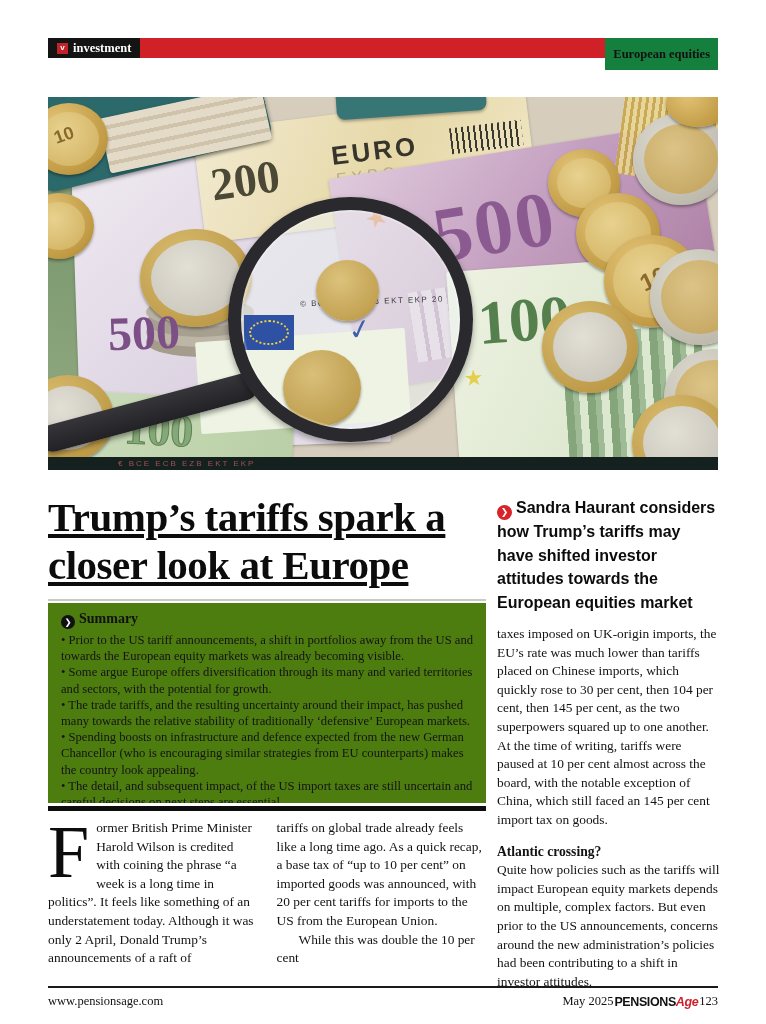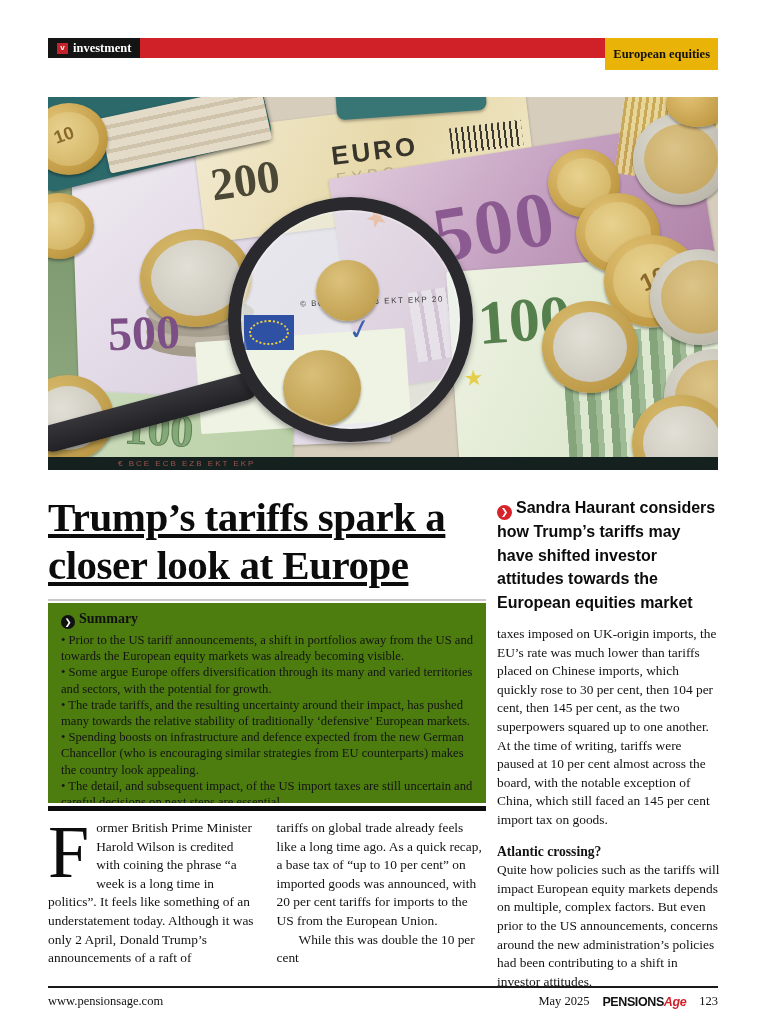--- a/index.html
+++ b/index.html
@@ -10,21 +10,21 @@
     font-family:"Liberation Serif", serif; color:#111;
   }
 
   
   .topbar { position:absolute; left:48px; top:38px; width:670px; height:20px; display:flex; }
   .tag-section { background:#141414; color:#fff; display:flex; align-items:center; gap:5px; padding:0 9px;
     font-weight:bold; font-size:12.5px; }
   .pa-mark { width:11px; height:11px; background:#c4222a; color:#fff; display:flex; align-items:center; justify-content:center;
     font-family:"Liberation Sans", sans-serif; font-size:8px; font-weight:bold; line-height:1; }
   .topbar-rule { flex:1; background:#cf2127; }
-  .tag-topic { background:#eab308; color:#111; display:flex; align-items:center; padding:16px 8px;
+  .tag-topic { background:#15803d; color:#111; display:flex; align-items:center; padding:16px 8px;
     font-weight:bold; font-size:12.5px; }
 
   
   .hero { position:absolute; left:48px; top:97px; width:670px; height:373px; overflow:hidden; background:#d6cdbc; }
   .hero * { position:absolute; }
   .note { border-radius:2px; box-shadow:0 1px 3px rgba(0,0,0,.25); }
   .n-leftgreen { left:-12px; top:0; width:80px; height:373px;
     background:linear-gradient(180deg,#a3b792,#7e9a70 40%,#93ad83); transform:rotate(1deg); }
   .n-lilac { left:28px; top:60px; width:310px; height:290px; transform:rotate(-2deg);
     background:linear-gradient(140deg,#efeaf1,#ddd3e2 60%,#e9e2ec); }
@@ -132,21 +132,21 @@
   .indent { text-indent:22px; }
   .body-right { position:absolute; left:497px; top:625px; width:223px;
     font-size:13.4px; line-height:18.6px; color:#121212; }
   .subhead { font-weight:bold; margin-top:13px; font-size:13.6px; }
 
   
   .footer { position:absolute; left:48px; top:986px; width:670px; border-top:2px solid #1a1a1a;
     padding-top:6px; display:flex; justify-content:space-between; align-items:baseline; font-size:12.5px; }
   .brand { font-family:"Liberation Sans", sans-serif; font-weight:bold; font-size:12.5px; letter-spacing:-0.4px; }
   .brand .red { color:#d0202a; font-style:italic; }
-  .footer .right { display:flex; gap:13px; align-items:center; }
+  .footer .right { display:flex; gap:1px; align-items:center; }
 </style>
 </head>
 <body>
 
 <div class="page">
 
   <div class="topbar">
     <div class="tag-section">
       <span class="pa-mark">v</span>
       <span>investment</span>

